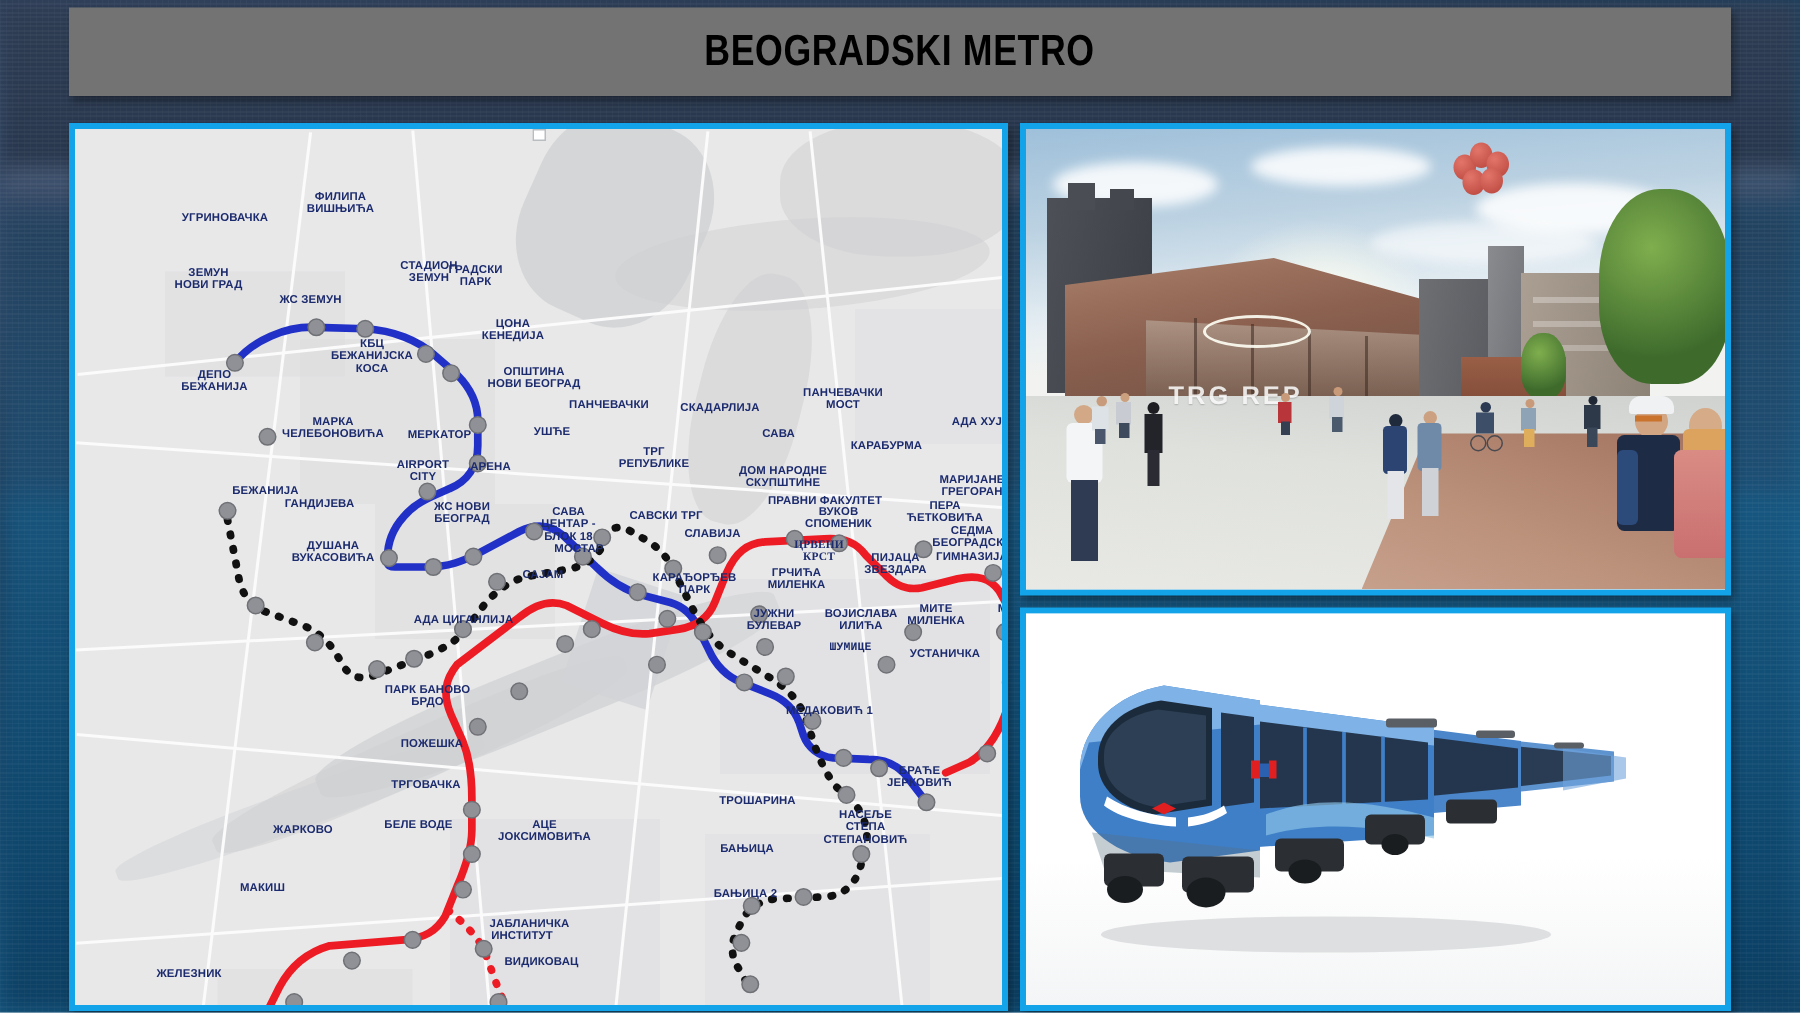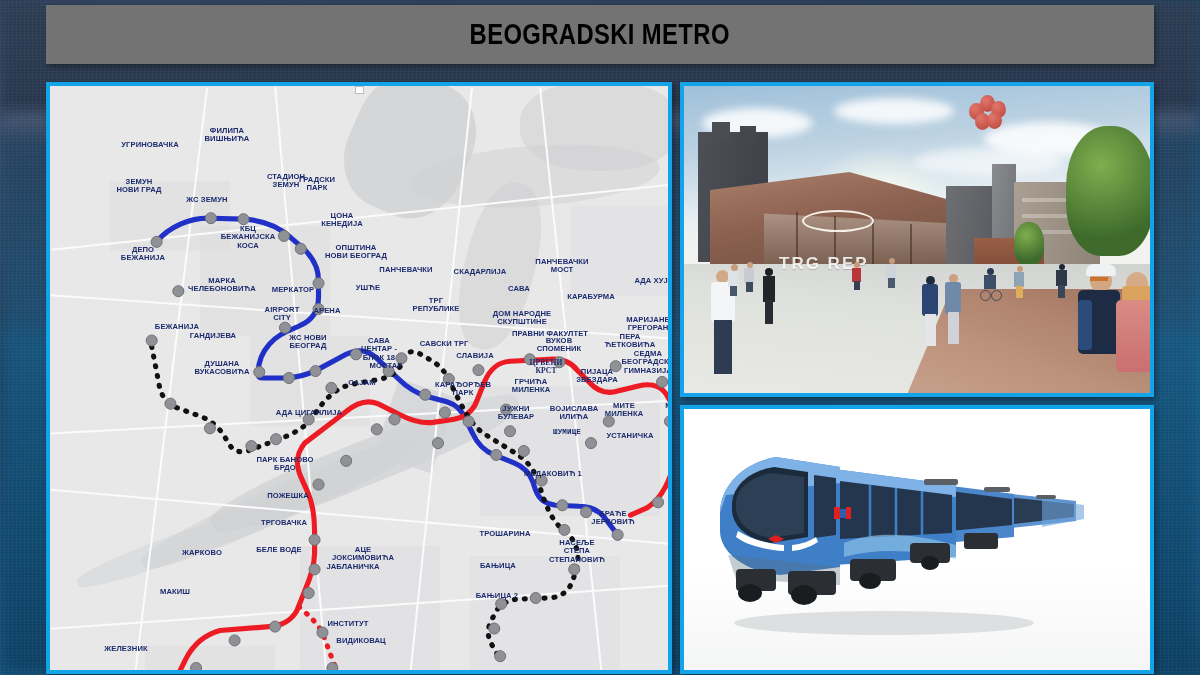--- a/index.html
+++ b/index.html
@@ -355,21 +355,21 @@
         <div class="st-lbl" style="left: 190px; top: 433px; width: 88px; color: rgb(28, 43, 110); text-align: center;">ТРГОВАЧКА</div>
         <div class="st-lbl" style="left: 411px; top: 444px; width: 88px; color: rgb(28, 43, 110);">ТРОШАРИНА</div>
         <div class="st-lbl" style="left: 185px; top: 460px; width: 88px; color: rgb(28, 43, 110);">БЕЛЕ ВОДЕ</div>
         <div class="st-lbl" style="left: 269px; top: 460px; width: 88px; color: rgb(28, 43, 110);">АЦЕ
 ЈОКСИМОВИЋА</div>
         <div class="st-lbl" style="left: 483px; top: 453px; width: 88px; color: rgb(28, 43, 110);">НАСЕЉЕ
 СТЕПА
 СТЕПАНОВИЋ</div>
         <div class="st-lbl" style="left: 108px; top: 463px; width: 88px; color: rgb(28, 43, 110);">ЖАРКОВО</div>
         <div class="st-lbl" style="left: 404px; top: 476px; width: 88px; color: rgb(28, 43, 110);">БАЊИЦА</div>
-        <div class="st-lbl" style="left: 259px; top: 477px; width: 88px; color: rgb(28, 43, 110);">ЈАБЛАНИЧКА</div>
+        <div class="st-lbl" style="left: 259px; top: 526px; width: 88px; color: rgb(28, 43, 110);">ЈАБЛАНИЧКА</div>
         <div class="st-lbl" style="left: 81px; top: 502px; width: 88px; color: rgb(28, 43, 110);">МАКИШ</div>
         <div class="st-lbl" style="left: 403px; top: 506px; width: 88px; color: rgb(28, 43, 110);">БАЊИЦА 2</div>
         <div class="st-lbl" style="left: 254px; top: 534px; width: 88px; color: rgb(28, 43, 110);">ИНСТИТУТ</div>
         <div class="st-lbl" style="left: 267px; top: 551px; width: 88px; color: rgb(28, 43, 110);">ВИДИКОВАЦ</div>
         <div class="st-lbl" style="left: 32px; top: 559px; width: 88px; color: rgb(28, 43, 110);">ЖЕЛЕЗНИК</div>
         <div class="st-lbl" style="left: 269px; top: 583px; width: 88px; color: rgb(28, 43, 110);">ЛАБУДОВО
 БРДО</div>
       </div>
 
     <div id="map-handle"></div>

